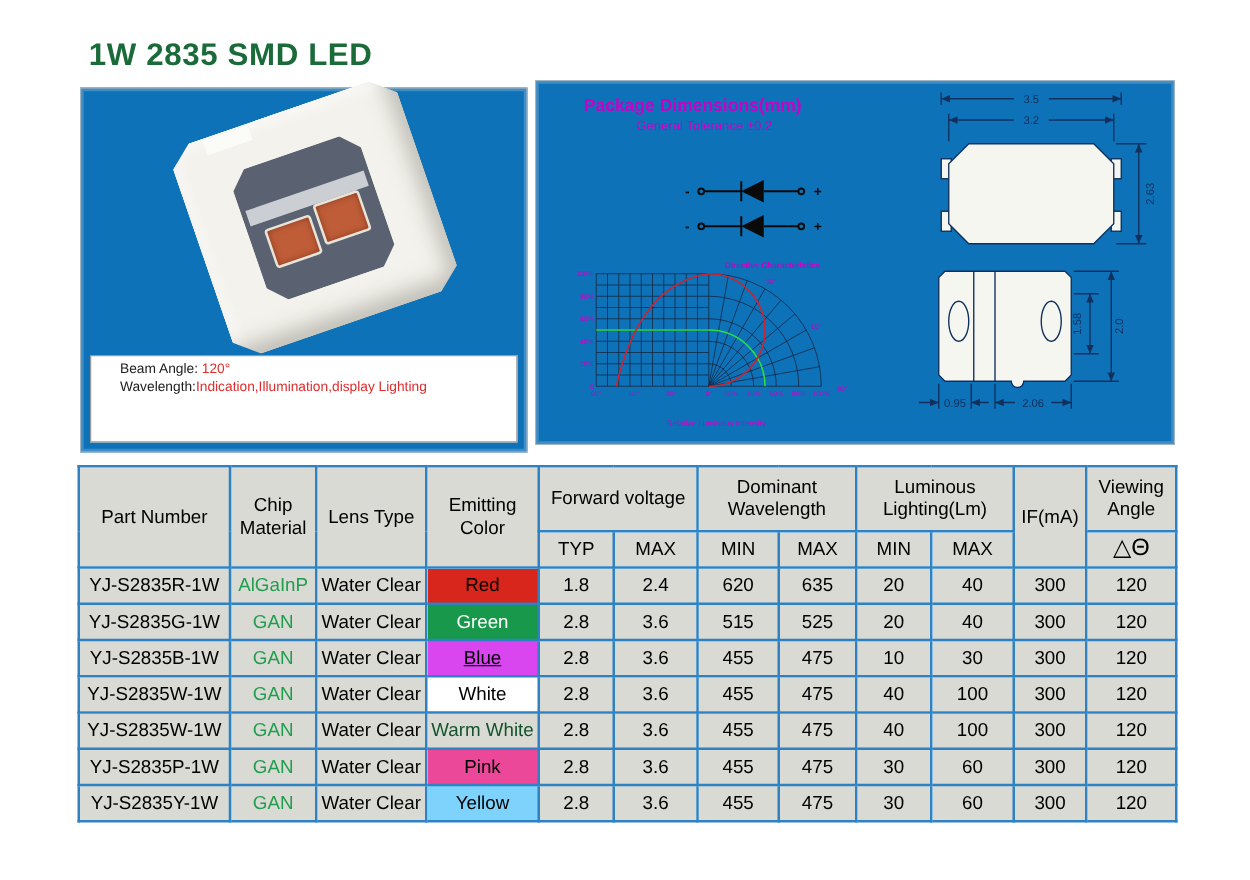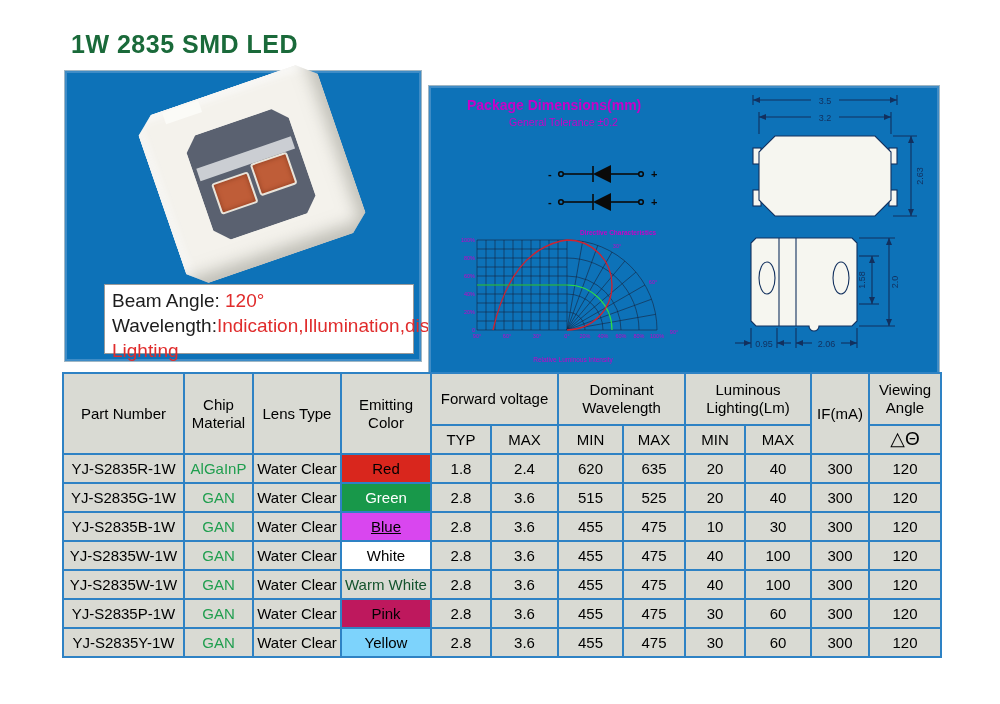--- a/index.html
+++ b/index.html
@@ -2,33 +2,33 @@
 <html style="--title-green: #1a6a3a; --panel-blue: #0d72b8; --accent-red: #e02c2c; --magenta: #c800c8; --chip-green: #1f9e4e; --table-border: #2e82c4; --cell-bg: #d9dad3;"><head>
 <meta charset="utf-8">
 <style>
   html,body{margin:0;padding:0;background:#ffffff;}
   .page{position:relative;width:1000px;height:704px;background:#fff;font-family:"Liberation Sans",sans-serif;overflow:hidden;border-radius:28px;}
 
   .title{position:absolute;left:71px;top:30px;margin:0;font-size:25px;font-weight:bold;letter-spacing:.5px;color:var(--title-green,#1a6a3a);}
 
   .panel{position:absolute;background:var(--panel-blue,#0d72b8);border:1px solid #9fb6c4;box-shadow:inset 0 0 0 2px #3f8cc6;}
   .photo-panel{left:64px;top:70px;width:356px;height:290px;}
-  .dim-panel{left:428px;top:85px;width:510px;height:290px;text-align:right;}
+  .dim-panel{left:428px;top:64px;width:510px;height:290px;text-align:right;}
 
   
   .led{position:absolute;left:92px;top:14px;width:190px;height:178px;transform:rotate(-19deg);}
   .led-body{position:absolute;inset:0;background:#f4f2ec;clip-path:polygon(10% 0,90% 0,100% 9%,100% 91%,90% 100%,10% 100%,0 91%,0 9%);box-shadow:inset -8px -10px 16px rgba(140,140,130,.5),inset 5px 5px 10px rgba(255,255,255,.85);}
   .led-tab{position:absolute;left:16%;top:1%;width:20%;height:7%;background:#fbfbf7;}
   .led-cavity{position:absolute;left:21%;top:19%;width:57%;height:62%;background:#5a6170;clip-path:polygon(13% 0,87% 0,100% 13%,100% 87%,87% 100%,13% 100%,0 87%,0 13%);}
   .led-strip{position:absolute;left:4%;top:29%;width:92%;height:12%;background:#d7dade;opacity:.9;}
   .ledchip{position:absolute;width:32%;height:27%;background:#bf5d38;border:2px solid #e8e4da;border-radius:3px;box-shadow:inset 0 0 5px #8a3c20;}
   .ledchip.c1{left:12%;top:46%;}
   .ledchip.c2{left:52%;top:41%;}
 
-  .info-box{position:absolute;left:7px;right:7px;bottom:7px;height:62px;background:#fff;border:1px solid #9a9a9a;padding:3px 7px;font-size:19px;line-height:1.32;color:#1c1c1c;margin-left:32px;}
+  .info-box{position:absolute;left:7px;right:7px;bottom:7px;height:62px;background:#fff;border:1px solid #9a9a9a;padding:3px 23px;font-size:11px;line-height:1.32;color:#1c1c1c;}
   .red{color:var(--accent-red,#e02c2c);}
 
   
   .pkg-title{position:absolute;left:38px;top:11px;font-size:14px;font-weight:bold;color:var(--magenta,#cc00cc);}
   .pkg-sub{position:absolute;left:80px;top:30px;font-size:10.5px;color:var(--magenta,#cc00cc);}
   .diodes{position:absolute;left:116px;top:72px;}
   .chartsvg{position:absolute;left:26px;top:140px;}
   .topview{position:absolute;left:306px;top:4px;}
   .bottomview{position:absolute;left:300px;top:140px;}
 
@@ -352,21 +352,21 @@
           <td>475</td>
           <td>40</td>
           <td>100</td>
           <td>300</td>
           <td>120</td>
         </tr>
         <tr>
           <td>YJ-S2835P-1W</td>
           <td class="chipmat">GAN</td>
           <td>Water Clear</td>
-          <td style="background: #be185d; color: rgb(0, 0, 0);">Pink</td>
+          <td style="background: #ec4899; color: rgb(0, 0, 0);">Pink</td>
           <td>2.8</td>
           <td>3.6</td>
           <td>455</td>
           <td>475</td>
           <td>30</td>
           <td>60</td>
           <td>300</td>
           <td>120</td>
         </tr>
         <tr>

